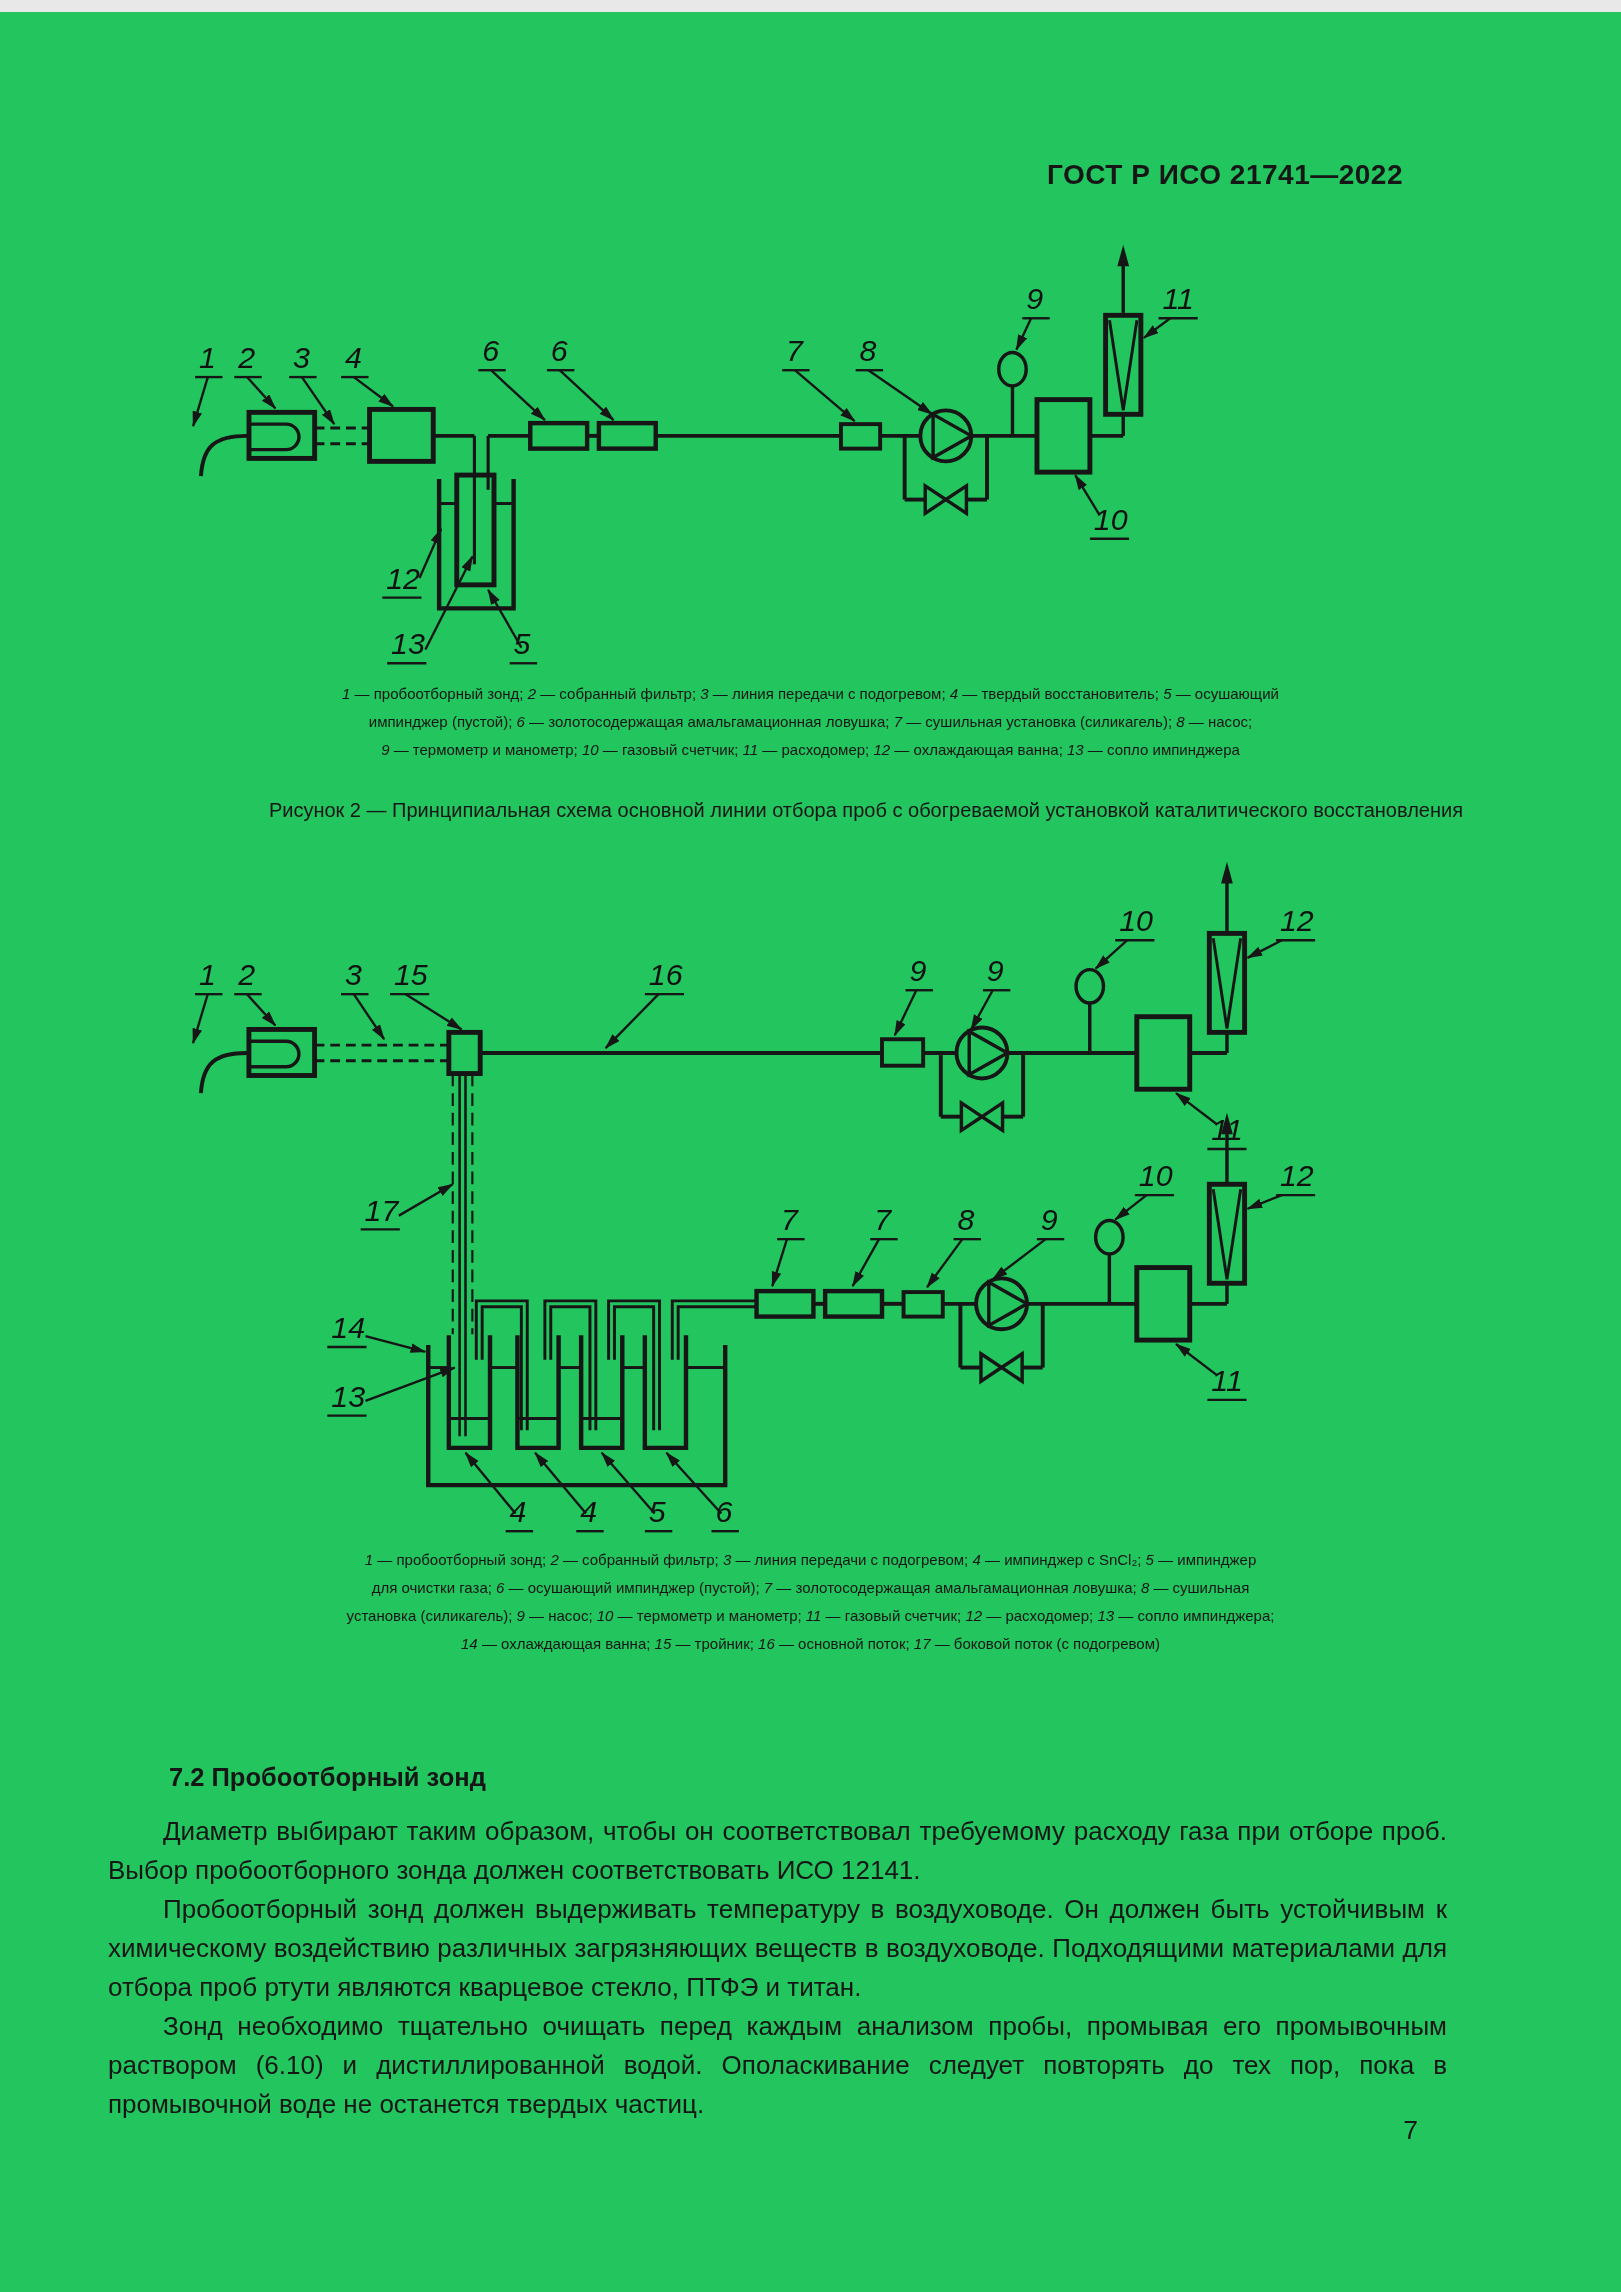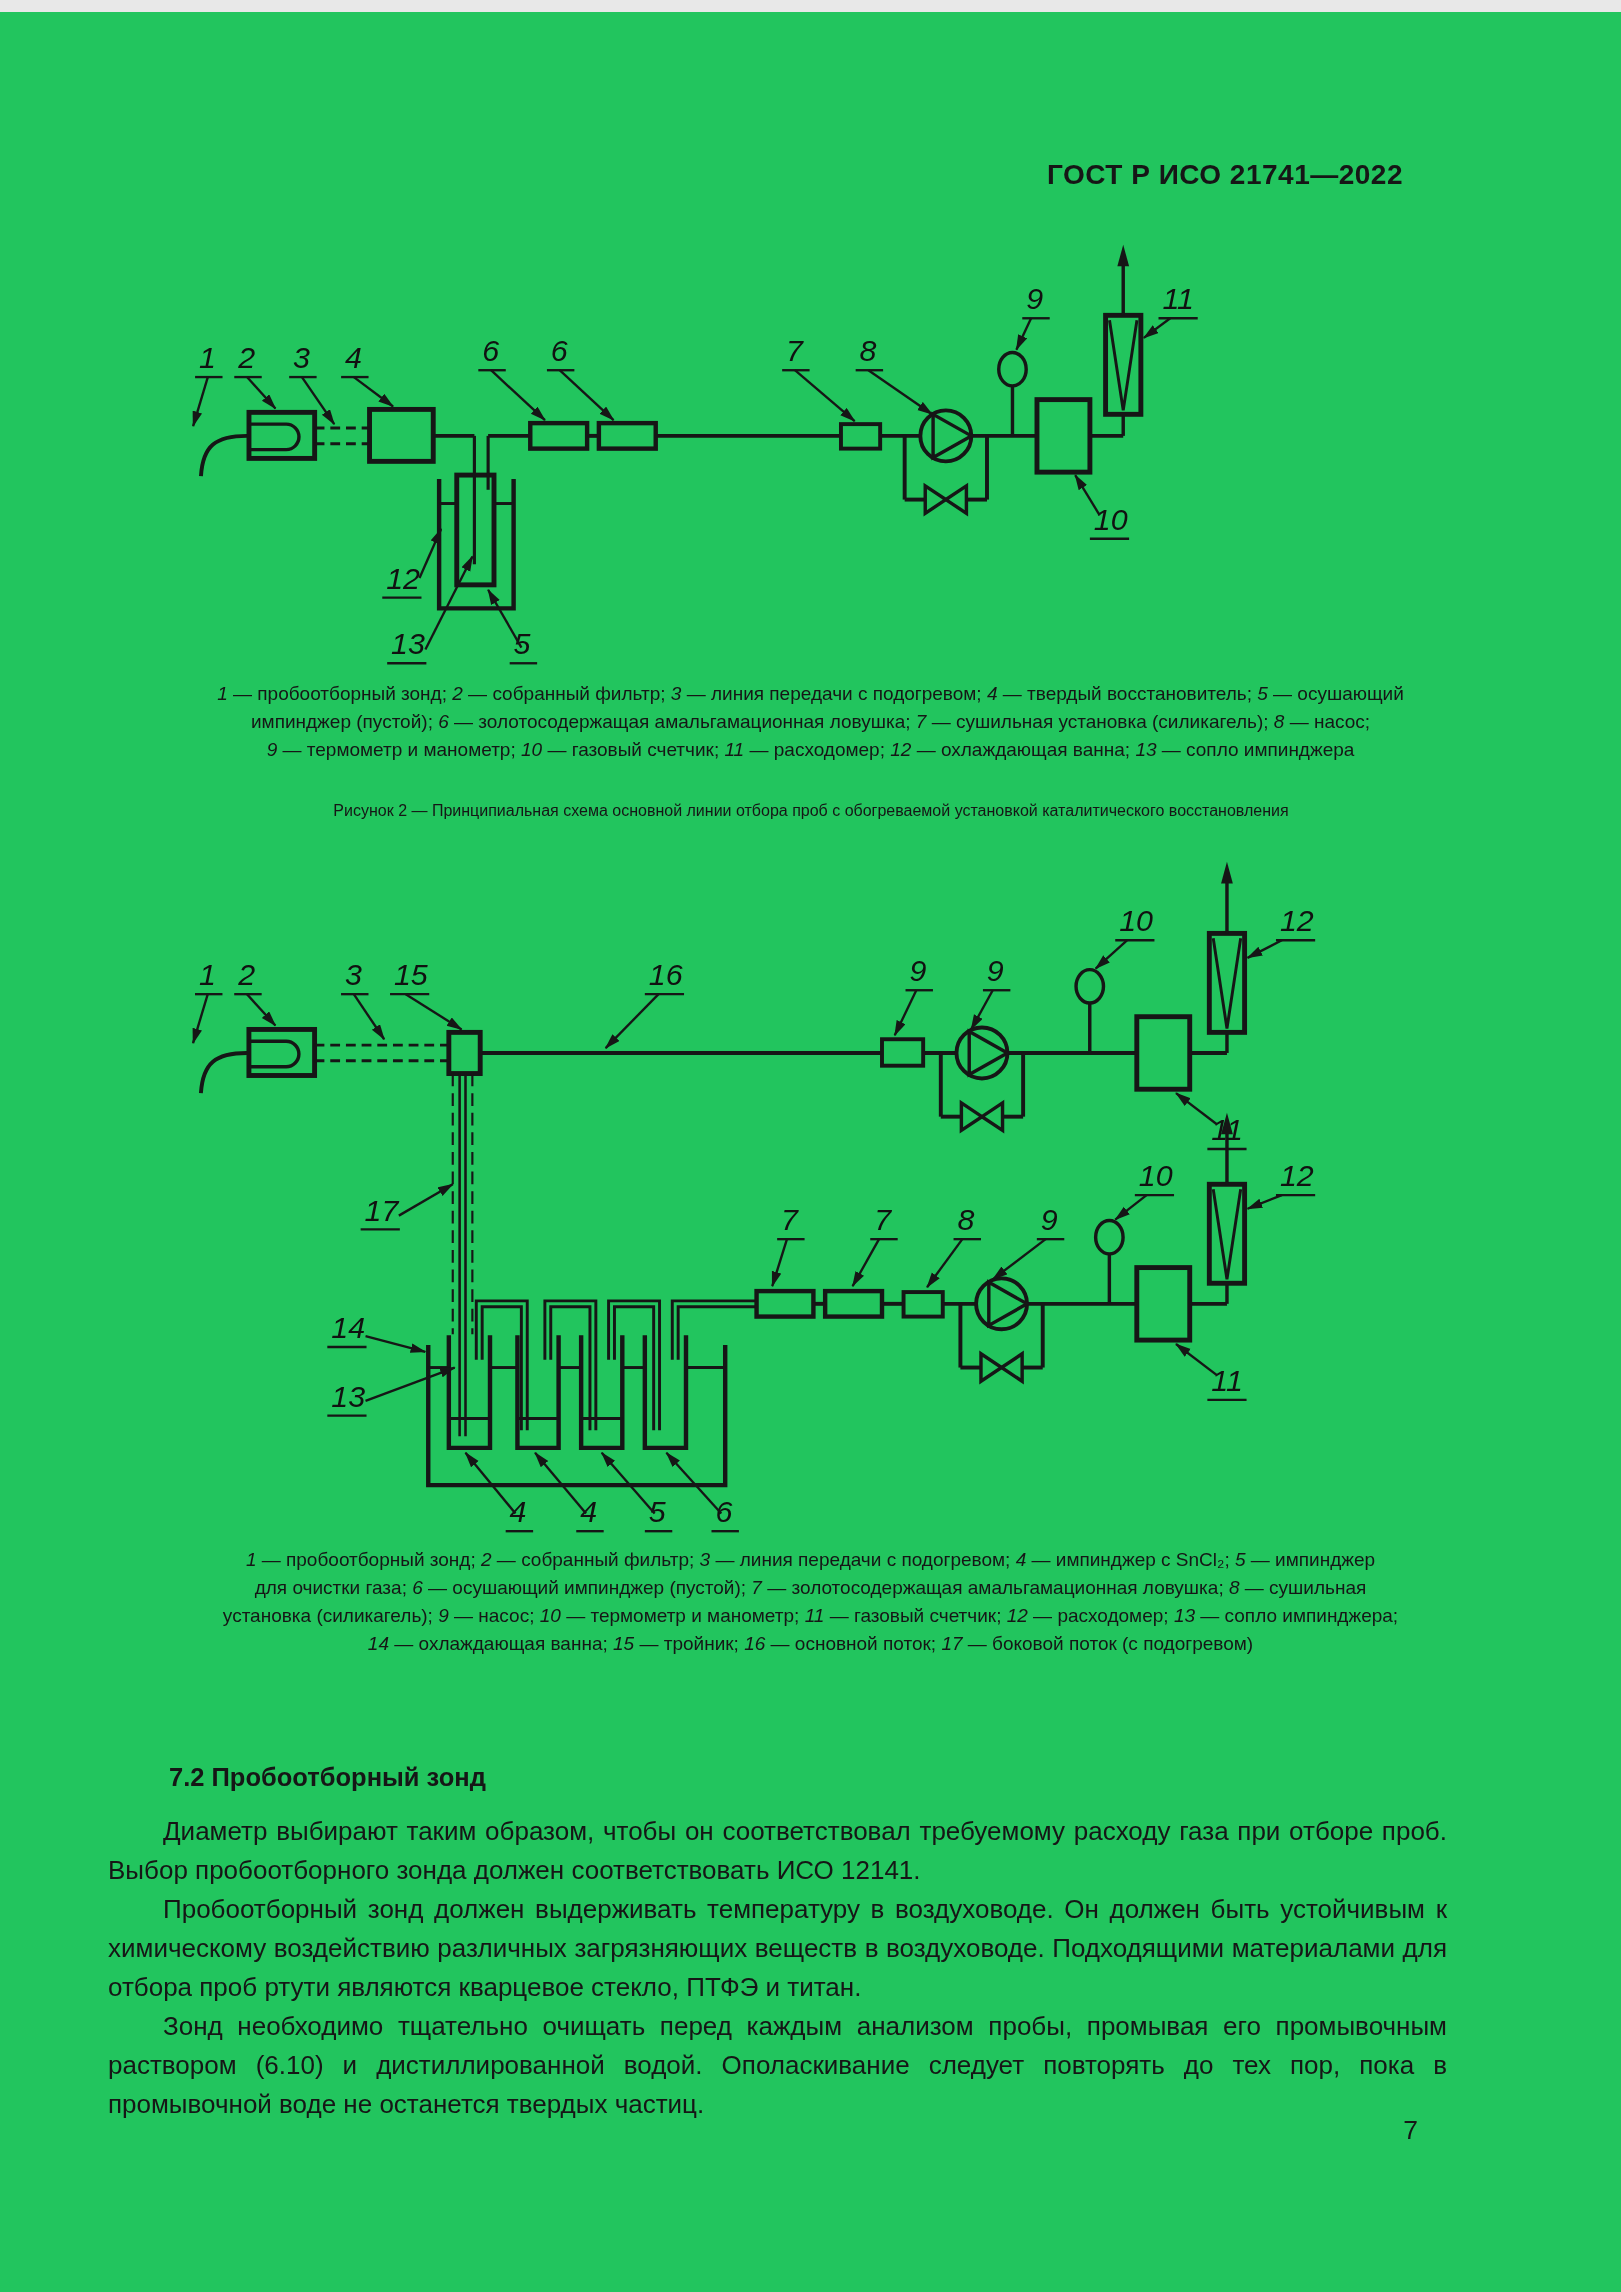--- a/index.html
+++ b/index.html
@@ -7,27 +7,27 @@
     position:relative; width:1621px; height:2293px; background:#22c55e;
     font-family:"Liberation Sans", sans-serif; color:#161616; overflow:hidden;
     margin:12px auto;
   }
   .hdr{
     position:absolute; top:147px; left:110px; width:1293px;
     text-align:right; font-size:28px; font-weight:bold; letter-spacing:0.5px;
   }
   .legend{
     position:absolute; left:0; width:1621px; text-align:center;
-    font-size:19px; line-height:28px;
+    font-size:15px; line-height:28px;
   }
   .legend div{white-space:nowrap;}
   .legend i{font-family:"Liberation Sans",sans-serif;}
   .caption{
-    position:absolute; left:159px; width:1304px; text-align:center;
-    font-size:16px; line-height:33px;
+    position:absolute; left:159px; width:1304px; text-align:right;
+    font-size:20px; line-height:33px;
   }
   .sect-head{
     position:absolute; left:169px; top:1751px; font-size:25.5px; font-weight:bold;
   }
   .bodytext{
     position:absolute; left:108px; top:1800px; width:1339px;
     font-size:26px; line-height:39px; text-align:justify;
   }
   .bodytext p{margin:0; text-indent:55px;}
   .pagenum{

